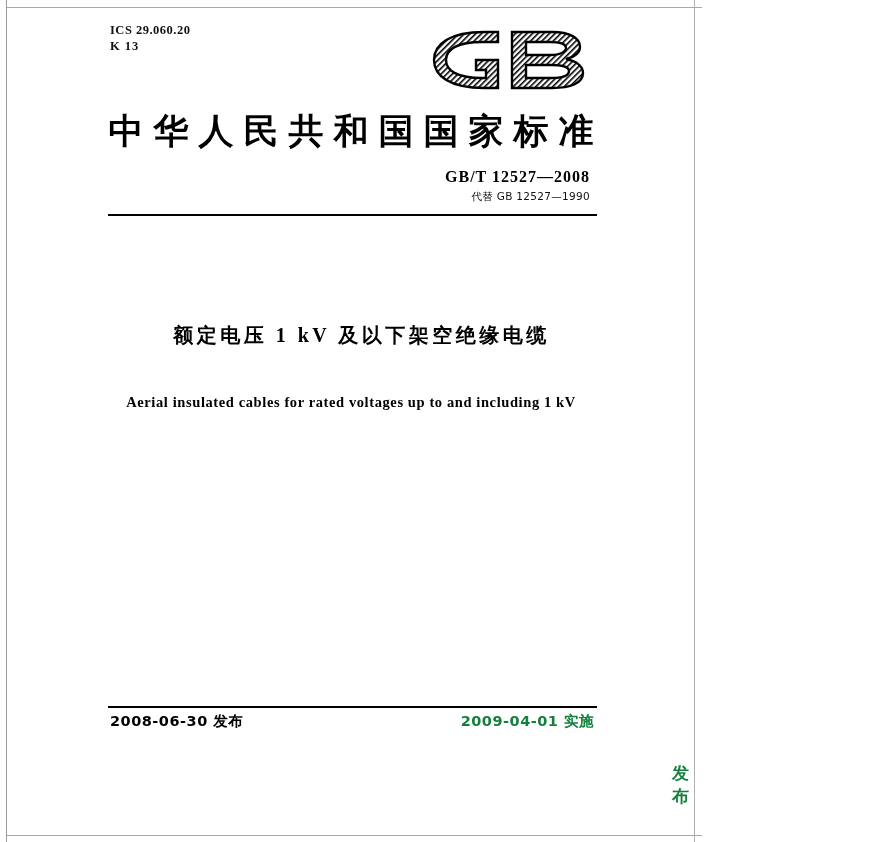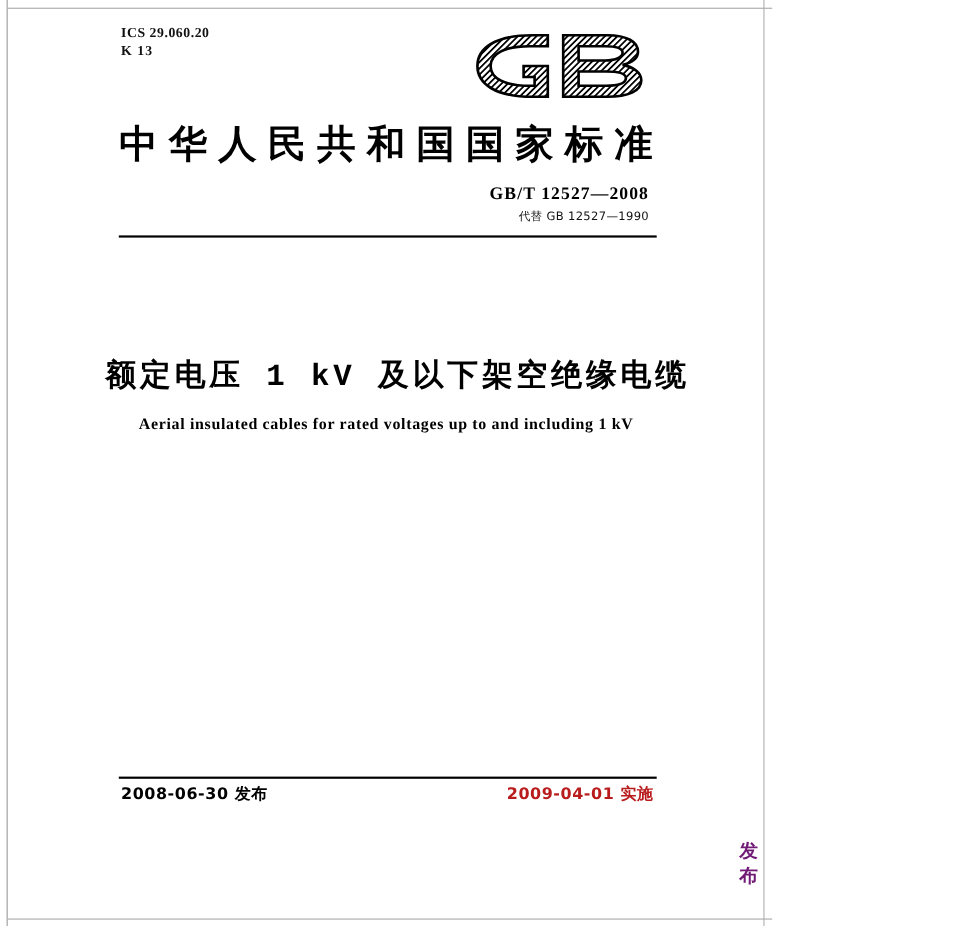--- a/index.html
+++ b/index.html
@@ -120,32 +120,32 @@
     height: 2px;
     background: #000;
   }
 
   .title-cn {
     position: absolute;
     left: 0;
     right: 0;
     top: 322px;
     text-align: center;
-    font-family: Liberation Mono, monospace;
-    font-weight: bold;
-    font-size: 28px;
+    font-family: Liberation Serif, serif;
+    font-weight: bold;
+    font-size: 20px;
     letter-spacing: 3.5px;
     color: #000;
     padding-left: 21px;
   }
   .title-en {
     position: absolute;
     left: 0;
     right: 0;
-    top: 378px;
+    top: 394px;
     text-align: center;
     font-family: "Liberation Serif", serif;
     font-weight: bold;
     font-size: 14.5px;
     letter-spacing: 0.6px;
     color: #000;
   }
 
   .rule-bottom {
     position: absolute;
@@ -167,21 +167,21 @@
     color: #000;
   }
   .effective-date {
     position: absolute;
     right: 108px;
     top: 712px;
     font-family: "DejaVu Sans", sans-serif;
     font-weight: bold;
     font-size: 14.5px;
     letter-spacing: 0.5px;
-    color: #b91c1c;
+    color: #15803d;
   }
 
   .emblem {
     position: absolute;
     left: 113px;
     top: 742px;
     width: 66px;
     height: 48px;
   }
   .emblem svg { display: block; }
@@ -199,21 +199,21 @@
   .issuer-line1 { letter-spacing: 0.5px; }
   .issuer-line2 { letter-spacing: 5.5px; }
   .issuer-publish {
     position: absolute;
     left: 672px;
     top: 762px;
     font-family: "DejaVu Sans", sans-serif;
     font-weight: bold;
     font-size: 17px;
     letter-spacing: 3px;
-    color: #701a75;
+    color: #15803d;
   }
 </style>
 </head>
 <body>
 
 <div id="page">
 
   <div class="scan-border-left"></div>
   <div class="scan-border-right"></div>
   <div class="scan-border-top"></div>

